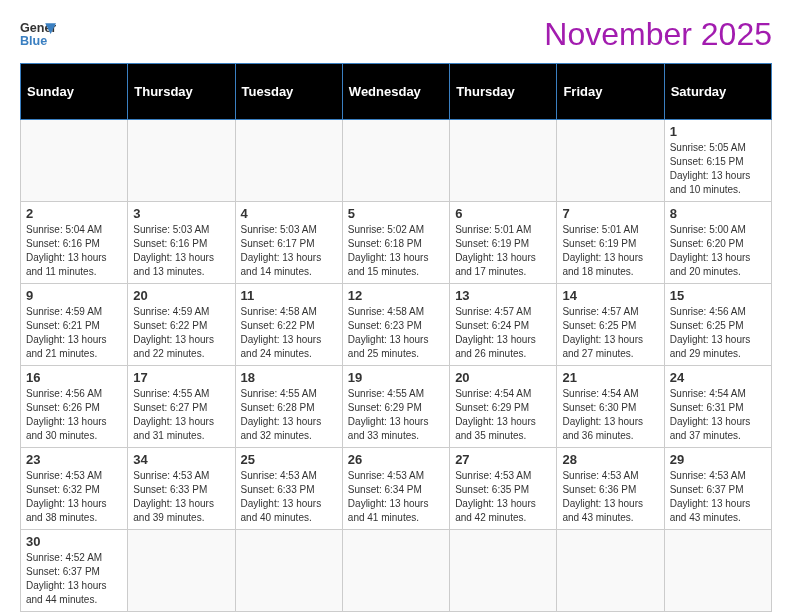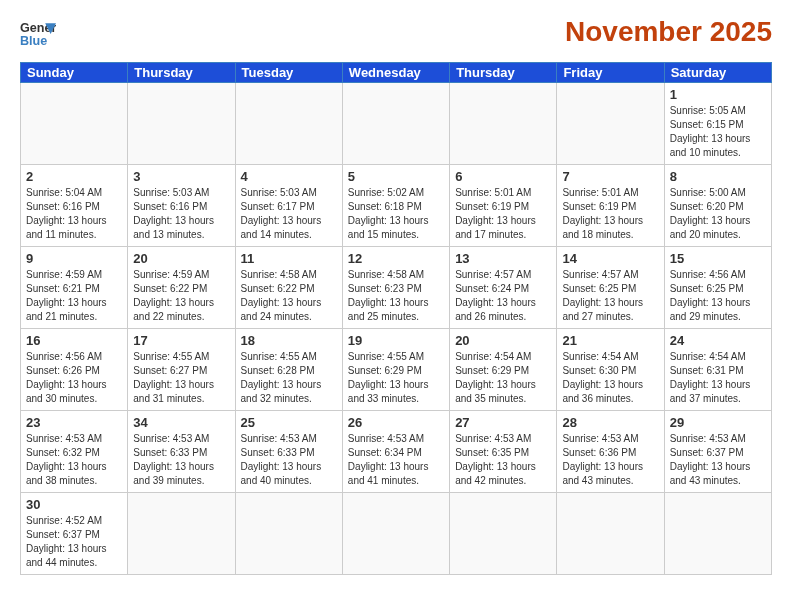--- a/index.html
+++ b/index.html
@@ -22,38 +22,38 @@
       gap: 6px;
     }
     .logo-icon {
       width: 36px;
       height: 36px;
     }
     .title-section {
       text-align: right;
     }
     .month-title {
-      font-size: 28px;
-      font-weight: bold;
-      color: #c2410c;
+      font-size: 32px;
+      font-weight: normal;
+      color: #a21caf;
     }
     .subtitle {
       font-size: 14px;
       color: #555;
     }
     .calendar-table {
       width: 100%;
       border-collapse: collapse;
       table-layout: fixed;
     }
     .calendar-table th {
-      background-color: #1d4ed8;
+      background-color: #000000;
       color: #fff;
       text-align: left;
-      padding: 2px 6px;
+      padding: 20px 6px;
       font-size: 13px;
       font-weight: bold;
       border: 1px solid #3a7fc1;
     }
     .calendar-table td {
       border: 1px solid #ccc;
       vertical-align: top;
       padding: 4px 5px;
       height: 80px;
       background: #fff;

